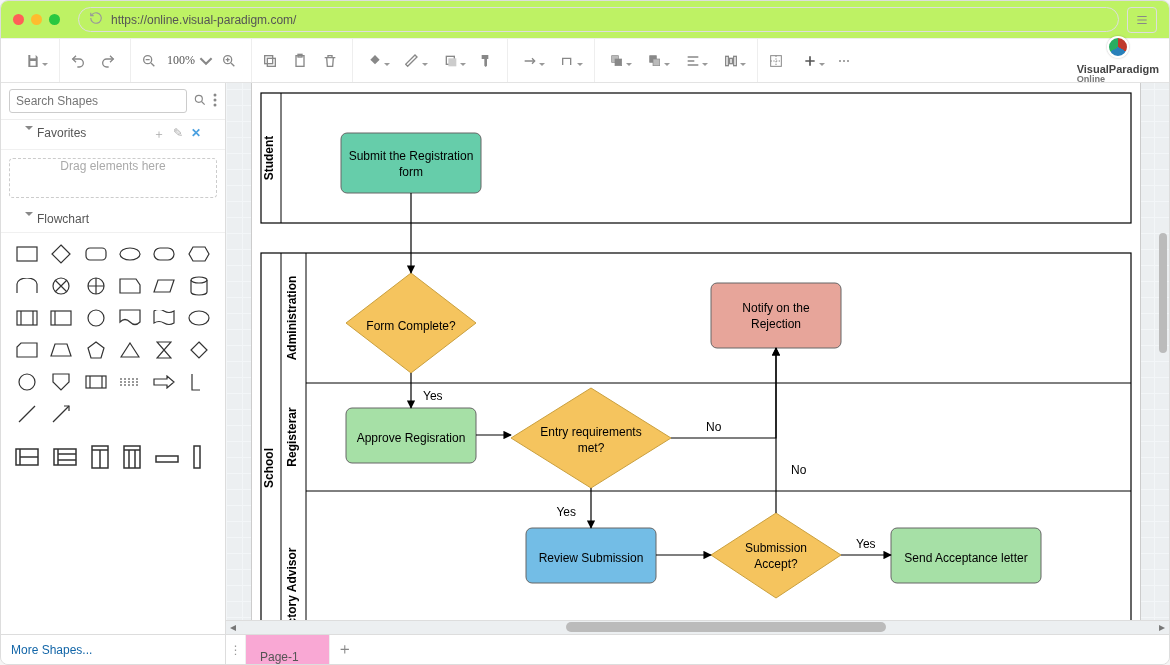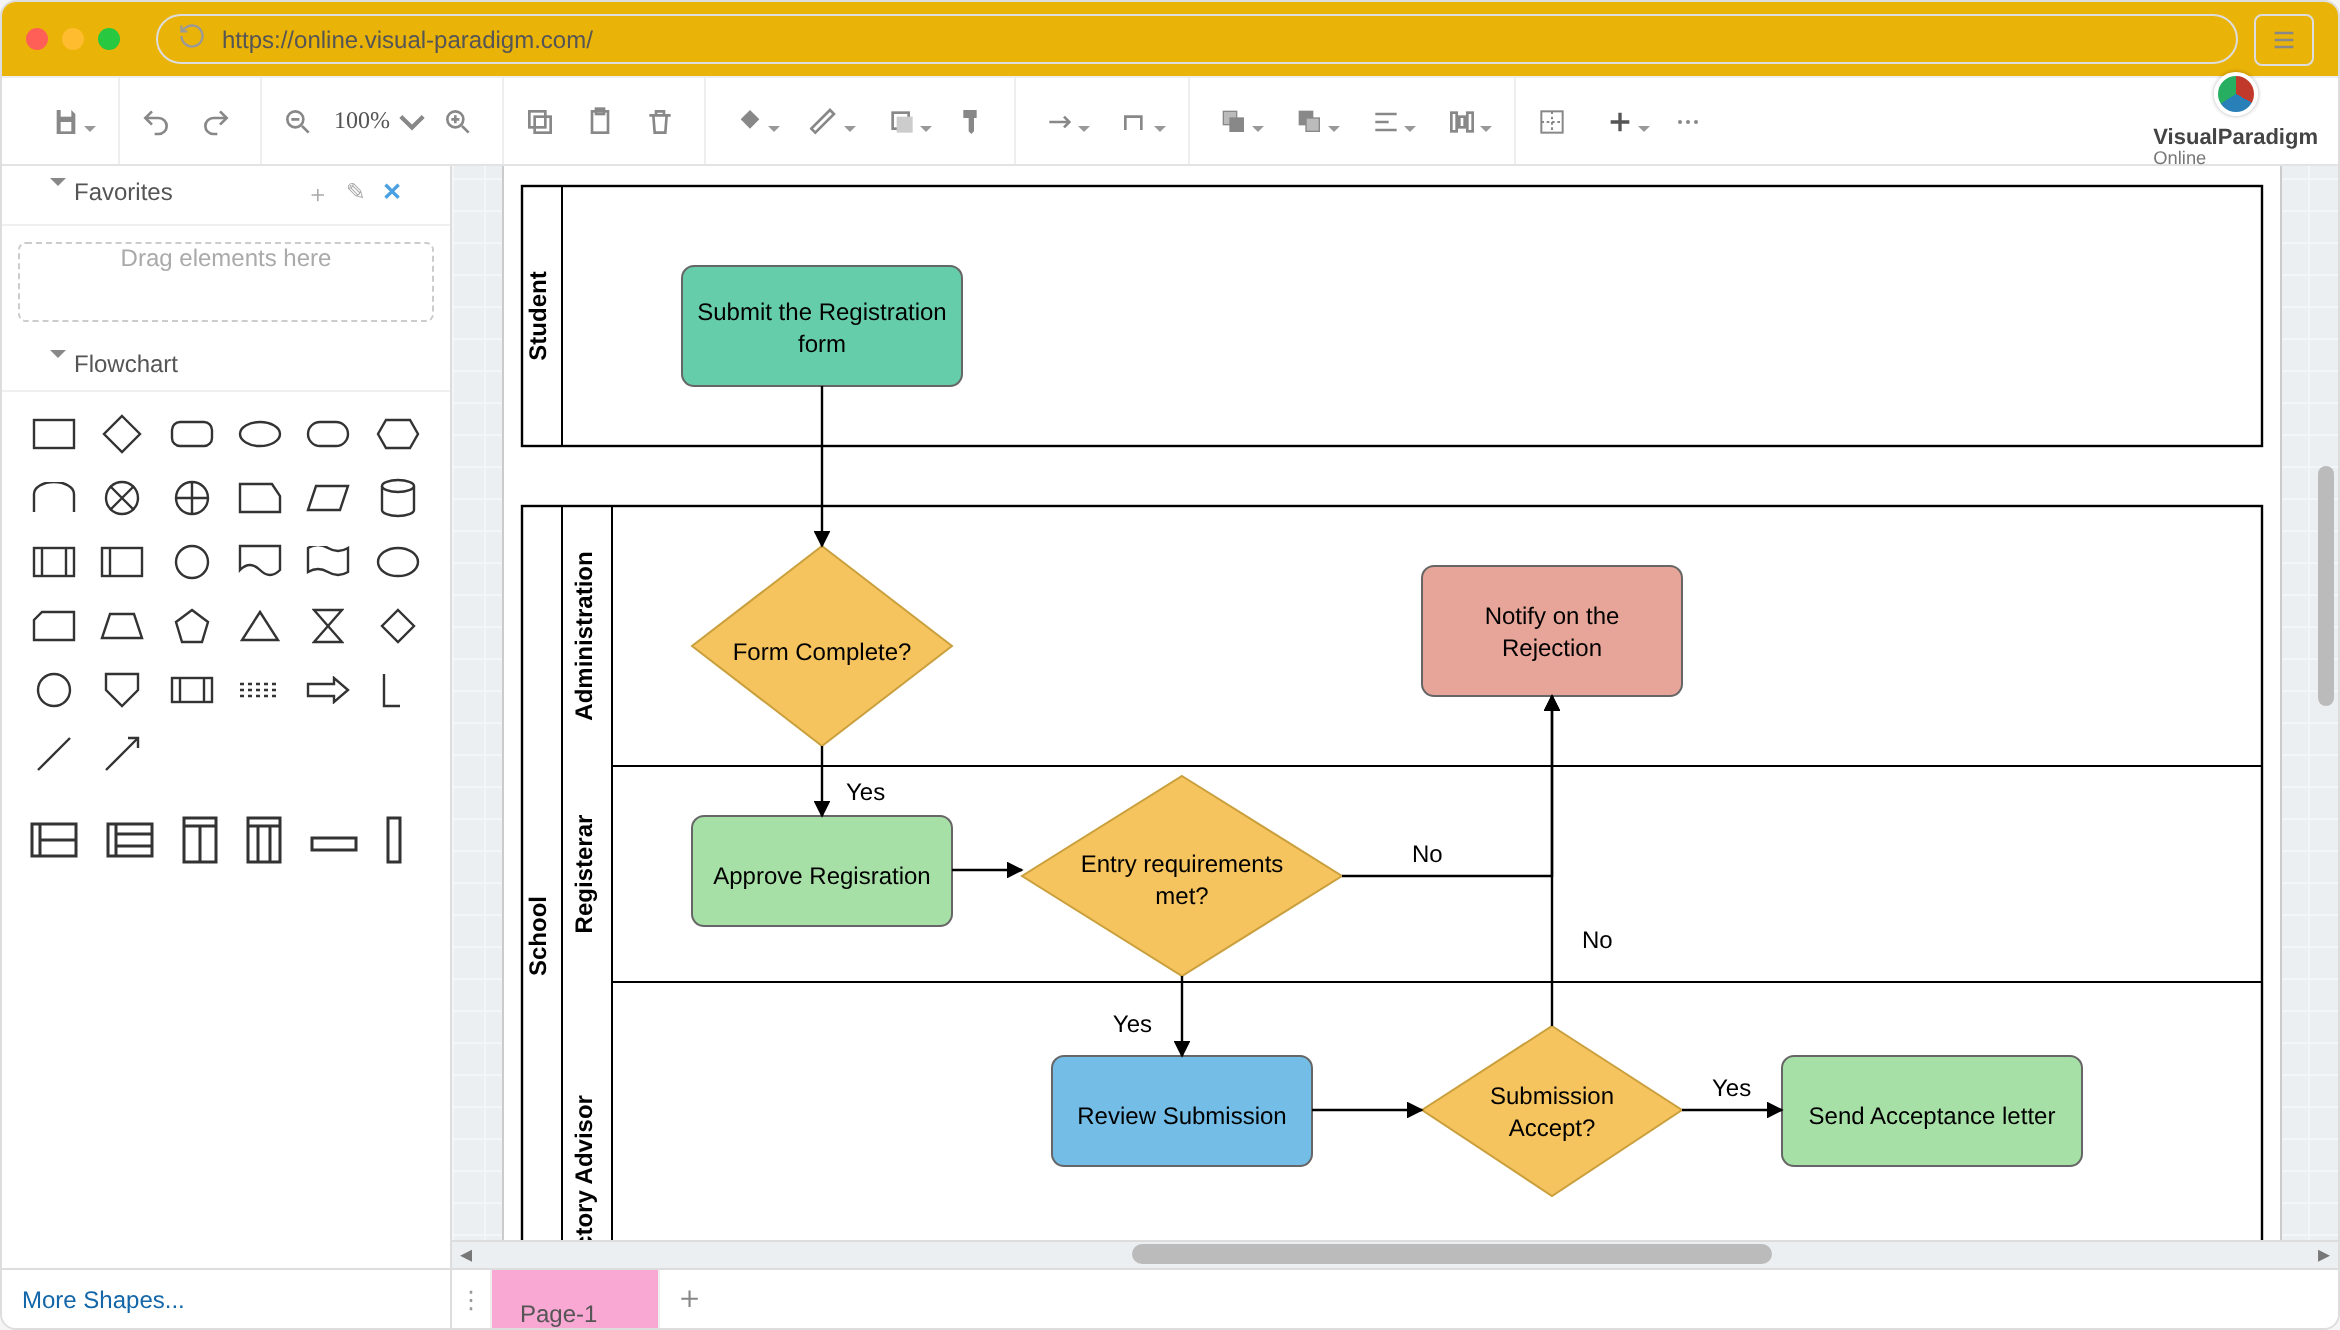--- a/index.html
+++ b/index.html
@@ -11,21 +11,21 @@
     width: 1170px;
     height: 665px;
     overflow: hidden;
     border-radius: 8px;
     border: 1px solid #ddd;
     position: relative;
   }
   
   .titlebar {
     height: 38px;
-    background: #eab308;
+    background: #bef264;
     display: flex;
     align-items: center;
     padding: 0 12px;
     border-bottom: 1px solid #eee;
     gap: 8px;
   }
   .traffic-lights { display: flex; gap: 7px; margin-right: 10px;}
   .dot { width: 11px; height: 11px; border-radius: 50%; }
   .dot.red { background:#ff5f57;} .dot.yellow{background:#febc2e;} .dot.green{background:#28c840;}
   .urlbar {
@@ -79,21 +79,21 @@
     margin-left: auto;
     display:flex; align-items:center; gap:6px;
     font-size: 11px; color:#444; text-align:left; line-height:1;flex-direction:column;
   }
   .logo-icon {
     width:22px; height:22px; border-radius:50%;
     background: conic-gradient(#c0392b 0 33%, #2980b9 33% 66%, #27ae60 66% 100%);
     border:2px solid #fff; box-shadow:0 0 2px rgba(0,0,0,.3);
   }
   .logo b { font-weight:700;}
-  .logo small { font-weight:400; color:#777; display:block;}
+  .logo small { font-weight:700; color:#777; display:block;}
 
   
   .workspace {
     display:flex;
     height: calc(100% - 38px - 44px - 30px);
     background:#eceff1;
   }
   .sidebar {
     width: 225px;
     background:#fff;
@@ -372,20 +372,36 @@
     <div>
       <b>VisualParadigm</b>
       <small>Online</small>
     </div>
   </div>
 </div>
 
 <div class="workspace">
 
   <div class="sidebar">
+    <div class="search-row">
+      <input type="text" placeholder="Search Shapes" style="">
+      <span class="sicon">
+        <svg width="14" height="14" viewBox="0 0 24 24" fill="none" stroke="currentColor" stroke-width="2">
+            <circle cx="10" cy="10" r="6"></circle>
+            <path d="M20 20l-5-5"></path>
+          </svg>
+      </span>
+      <span class="menuicon">
+        <svg width="4" height="14" viewBox="0 0 4 14" fill="#888">
+            <circle cx="2" cy="2" r="1.5"></circle>
+            <circle cx="2" cy="7" r="1.5"></circle>
+            <circle cx="2" cy="12" r="1.5"></circle>
+          </svg>
+      </span>
+    </div>
 
     <div class="panel-head">
       <span class="tri"></span>
       <span>Favorites</span>
       <span class="actions">
         <span>＋</span>
         <span>✎</span>
         <span class="close">✕</span>
       </span>
     </div>

